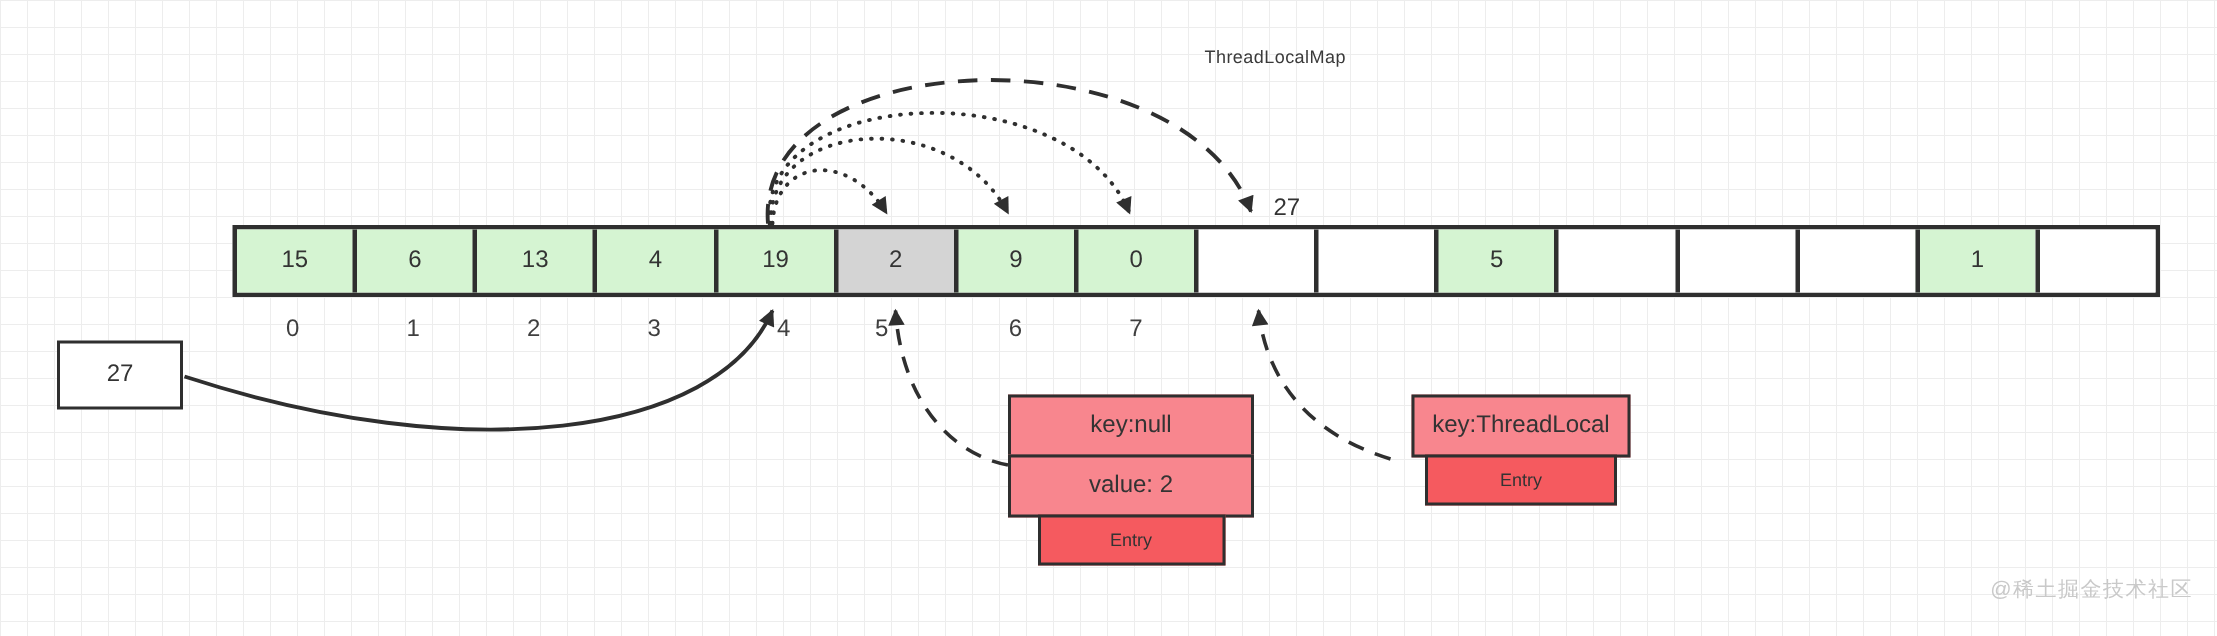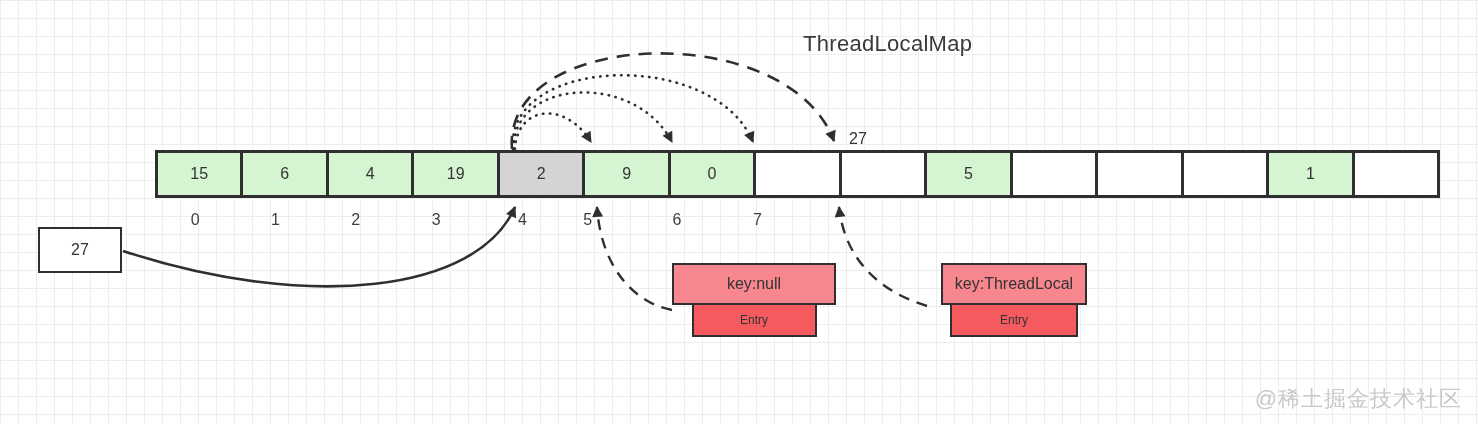--- a/index.html
+++ b/index.html
@@ -11,21 +11,21 @@
     background-color:#ffffff;
     background-image:
       linear-gradient(to right, #ededed 1px, transparent 1px),
       linear-gradient(to bottom, #ededed 1px, transparent 1px),
       linear-gradient(to right, #e3e3e3 1px, transparent 1px),
       linear-gradient(to bottom, #e3e3e3 1px, transparent 1px);
     background-size:18px 18px, 18px 18px, 90px 90px, 90px 90px;
   }
   .title{
     position:absolute;left:803px;top:31px;
-    font-size:22px;color:#3a3a3a;letter-spacing:.3px;
+    font-size:12px;color:#3a3a3a;letter-spacing:.3px;
   }
   .svg-layer{position:absolute;left:0;top:0;width:1478px;height:424px;pointer-events:none;}
   
   .array-row{
     position:absolute;left:155px;top:150px;width:1285px;height:48px;
     display:flex;box-sizing:border-box;
     border:3px solid #2f2f2f;background:#fff;
   }
   .cell{
     flex:1;display:flex;align-items:center;justify-content:center;
@@ -63,21 +63,21 @@
   .entry .erow:first-child{margin-top:0;}
   .entry .etag{
     height:34px;box-sizing:border-box;margin-top:-2px;
     border:2px solid #2f2f2f;
     background:var(--c-entry-tag,#f55a5f);
     display:flex;align-items:center;justify-content:center;
     font-size:12px;color:#333;
   }
   .watermark{
     position:absolute;right:16px;top:384px;
-    font-size:22px;color:#c9c9c9;letter-spacing:1px;
+    font-size:14px;color:#c9c9c9;letter-spacing:1px;
   }
 </style>
 </head>
 <body>
 
 <div id="canvas">
 
   <svg class="svg-layer" width="1478" height="424" viewBox="0 0 1478 424">
     <defs>
       <marker id="ah" viewBox="0 0 10 10" refX="9" refY="5" markerWidth="13" markerHeight="11" markerUnits="userSpaceOnUse" orient="auto">
@@ -97,20 +97,21 @@
     <path d="M927,306 C881,292 845,261 839,207" fill="none" stroke="#2f2f2f" stroke-width="2.4" stroke-dasharray="11 8" marker-end="url(#ah)"></path>
   </svg>
 
   <div class="title">ThreadLocalMap</div>
 
   <div class="hash-label">27</div>
 
   <div class="array-row">
       <div class="cell filled">15</div>
       <div class="cell filled">6</div>
+      <div class="cell filled">13</div>
       <div class="cell filled">4</div>
       <div class="cell filled">19</div>
       <div class="cell stale">2</div>
       <div class="cell filled">9</div>
       <div class="cell filled">0</div>
       <div class="cell empty"></div>
       <div class="cell empty"></div>
       <div class="cell filled">5</div>
       <div class="cell empty"></div>
       <div class="cell empty"></div>
@@ -127,20 +128,21 @@
       <div class="idx" style="left: 522.406px;">4</div>
       <div class="idx" style="left: 587.719px;">5</div>
       <div class="idx" style="left: 677.031px;">6</div>
       <div class="idx" style="left: 757.344px;">7</div>
     </div>
 
   <div class="source-box">27</div>
 
   <div class="entry" style="left:672px;width:164px;">
     <div class="erow">key:null</div>
+    <div class="erow">value: 2</div>
     <div class="etag" style="width:125px;">Entry</div>
   </div>
 
   <div class="entry" style="left:927px;width:146px;margin-left:14px;">
     <div class="erow">key:ThreadLocal</div>
     <div class="etag" style="width:128px;">Entry</div>
   </div>
 
   <div class="watermark">@稀土掘金技术社区</div>
 

